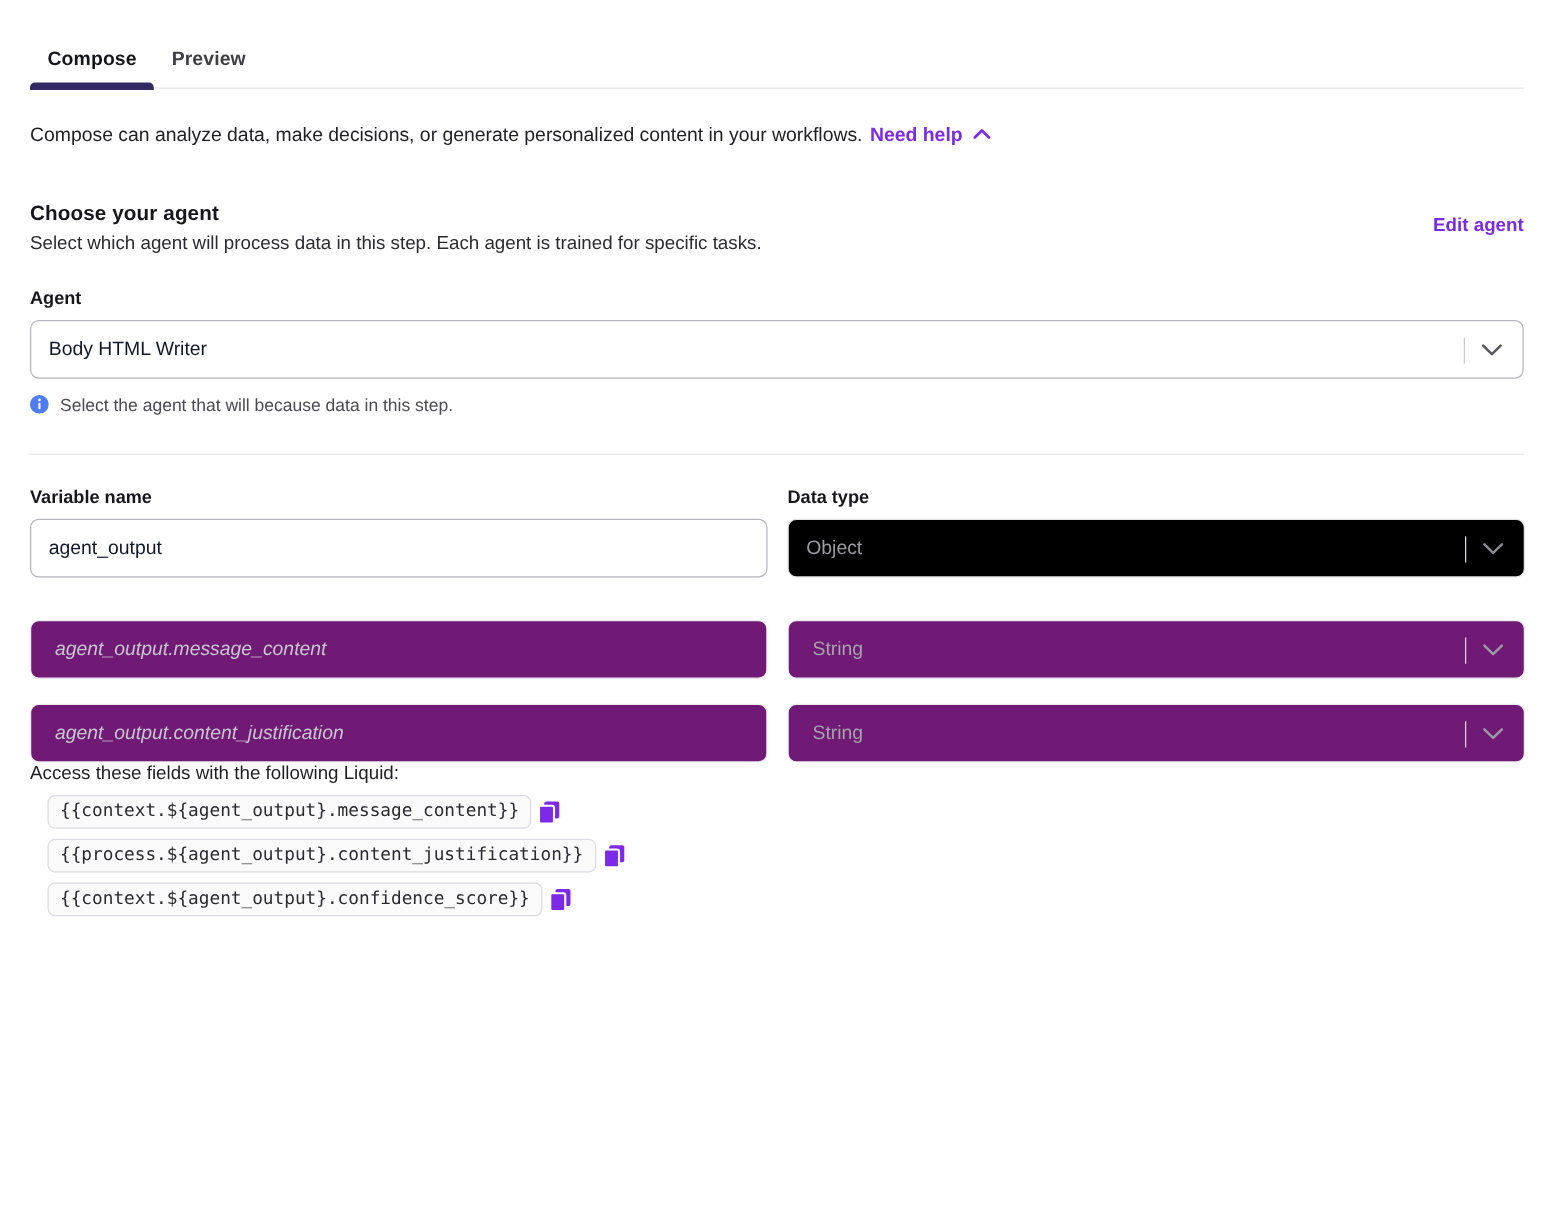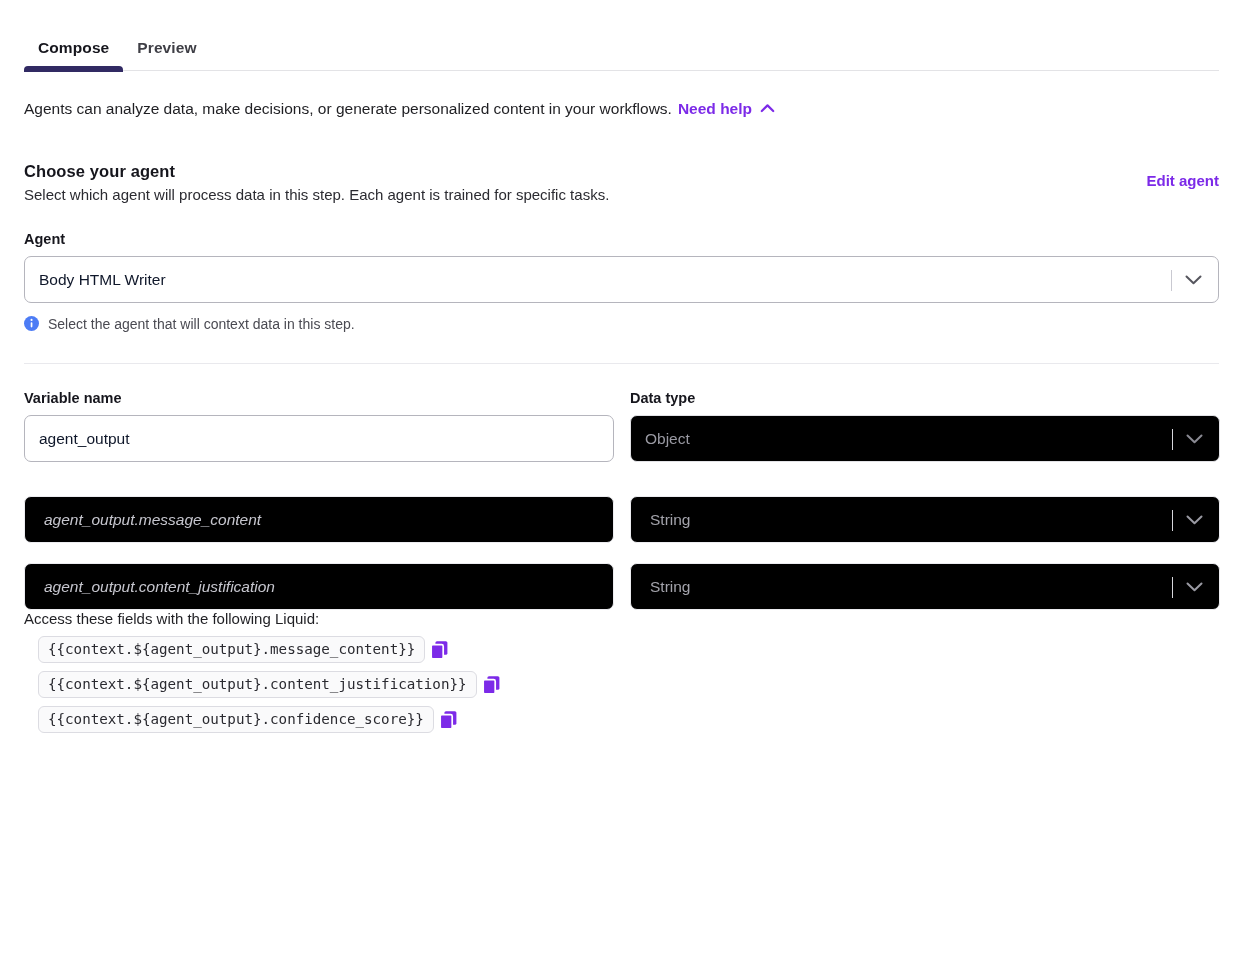--- a/index.html
+++ b/index.html
@@ -125,21 +125,21 @@
     cursor: text;
   }
   .ctrl.select { cursor: pointer; padding-right: 62px; }
   .ctrl.disabled {
     background: #000000;
     border-color: #e2e2e6;
     color: #9a9aa3;
     cursor: default;
   }
   .ctrl.ghost {
-    background: #000000;
+    background: #701a75;
     border-color: #ececf0;
     color: #c6c6ce;
     font-style: italic;
     cursor: default;
     padding-left: 19px;
   }
   .sep {
     position: absolute;
     right: 46px; top: 13px;
     width: 1px; height: 21px;
@@ -206,21 +206,21 @@
 <div class="tabbar">
   <div class="tab active">
     <span>Compose</span>
   </div>
   <div class="tab">
     <span>Preview</span>
   </div>
 </div>
 
 <div class="intro">
-  <span>Agents can analyze data, make decisions, or generate personalized content in your workflows.</span><span class="need-help"><span>Need help</span><span class="chev-up"><svg width="15" height="10" viewBox="0 0 15 10">
+  <span>Compose can analyze data, make decisions, or generate personalized content in your workflows.</span><span class="need-help"><span>Need help</span><span class="chev-up"><svg width="15" height="10" viewBox="0 0 15 10">
           <path d="M1.8 8 L7.5 2.4 L13.2 8" fill="none" stroke="#7c2ae8" stroke-width="2.2" stroke-linecap="round" stroke-linejoin="round"></path>
         </svg></span></span>
 </div>
 
 <div class="section">
   <div class="sec-head">
     <div>
       <div class="sec-title">Choose your agent</div>
       <div class="sec-sub">Select which agent will process data in this step. Each agent is trained for specific tasks.</div>
     </div>
@@ -235,21 +235,21 @@
       <span class="caret"><svg width="19" height="12" viewBox="0 0 19 12">
             <path d="M2.5 2.5 L9.5 9.3 L16.5 2.5" fill="none" stroke="#56565e" stroke-width="2" stroke-linecap="round" stroke-linejoin="round"></path>
           </svg></span>
     </div>
     <div class="hint">
       <span class="info-ico"><svg width="15" height="15" viewBox="0 0 15 15">
             <circle cx="7.5" cy="7.5" r="7.5" fill="#4d7cf5"></circle>
             <rect x="6.7" y="6.2" width="1.7" height="5.2" rx=".8" fill="#fff"></rect>
             <circle cx="7.55" cy="3.9" r="1.05" fill="#fff"></circle>
           </svg></span>
-      <span class="hint-body">Select the agent that will context data in this step.</span>
+      <span class="hint-body">Select the agent that will because data in this step.</span>
     </div>
   </div>
 </div>
 
 <div style="margin:26px 24px 0 24px;height:1px;background:#e9e9ed;"></div>
 
 <div class="section">
 
   <div class="grid2">
     <div>
@@ -303,21 +303,21 @@
 
   <div class="liquid-row">
     <span class="code-chip">{{context.${agent_output}.message_content}}</span>
     <span class="copy-btn"><svg width="19" height="20" viewBox="0 0 19 20">
           <rect x="5.4" y="1.2" width="12" height="13.6" rx="1.6" fill="#7c2ae8"></rect>
           <rect x="1.2" y="4.6" width="12" height="14.2" rx="1.6" fill="#7c2ae8" stroke="#ffffff" stroke-width="1.7"></rect>
         </svg></span>
   </div>
 
   <div class="liquid-row">
-    <span class="code-chip">{{context.${agent_output}.content_justification}}</span>
+    <span class="code-chip">{{process.${agent_output}.content_justification}}</span>
     <span class="copy-btn"><svg width="19" height="20" viewBox="0 0 19 20">
           <rect x="5.4" y="1.2" width="12" height="13.6" rx="1.6" fill="#7c2ae8"></rect>
           <rect x="1.2" y="4.6" width="12" height="14.2" rx="1.6" fill="#7c2ae8" stroke="#ffffff" stroke-width="1.7"></rect>
         </svg></span>
   </div>
 
   <div class="liquid-row">
     <span class="code-chip">{{context.${agent_output}.confidence_score}}</span>
     <span class="copy-btn"><svg width="19" height="20" viewBox="0 0 19 20">
           <rect x="5.4" y="1.2" width="12" height="13.6" rx="1.6" fill="#7c2ae8"></rect>

